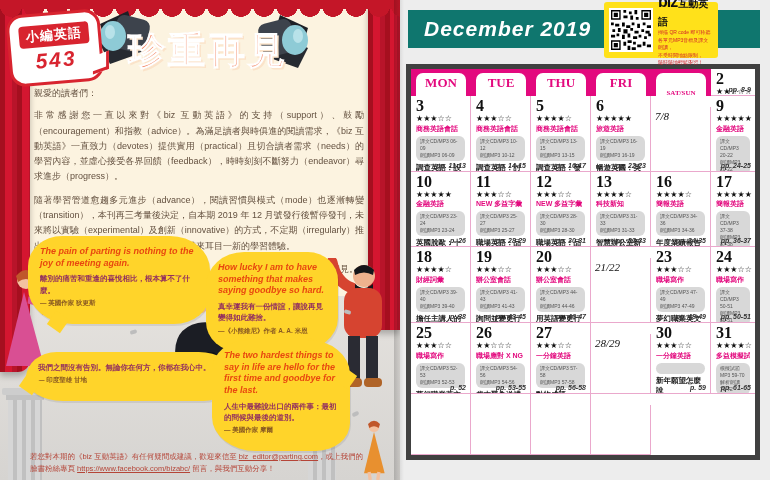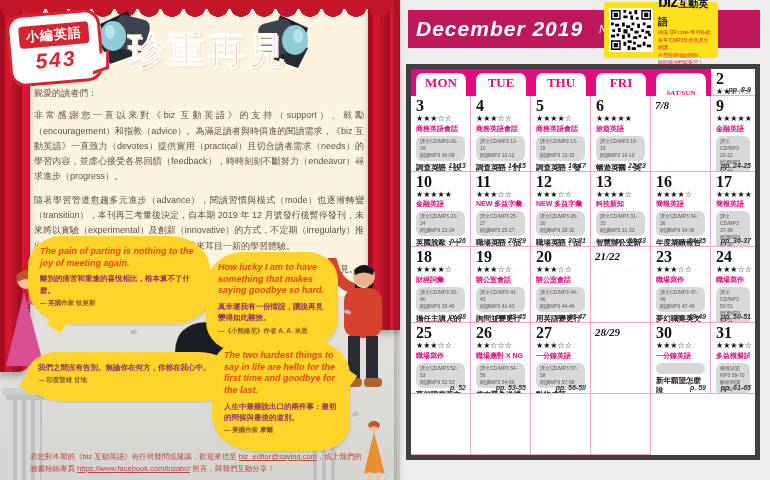--- a/index.html
+++ b/index.html
@@ -56,21 +56,21 @@
   .ill { position:absolute; z-index:3; }
   .cf { position:absolute; width:7px; height:4px; background:#bdbdbd; border-radius:2px; z-index:3; }
 
   .page-footer { position:absolute; left:30px; right:34px; bottom:5px; z-index:8; font-size:7.5px; line-height:1.6; color:#b54538; }
   .page-footer a { color:#b54538; text-decoration:underline; }
 
   .spine { position:absolute; left:394px; top:0; width:10px; height:480px; background:linear-gradient(90deg,rgba(0,0,0,.18),rgba(0,0,0,0)); z-index:9; }
 
   
   .page-right { position:absolute; left:400px; top:0; width:370px; height:480px; background:#ededed; }
-  .banner { position:absolute; left:8px; right:10px; top:10px; height:38px; background:#be185d; display:flex; align-items:center; padding-left:8px;text-align:center; }
+  .banner { position:absolute; left:8px; right:10px; top:10px; height:38px; background:#0f766e; display:flex; align-items:center; padding-left:16px;text-align:center; }
   .banner .month { color:#fff; font-weight:bold; font-style:italic; font-size:21px; letter-spacing:1px; }
   .banner .issue { color:#fff; font-style:italic; font-size:11px; margin-left:16px; }
   .logo-box { position:absolute; right:52px; top:2px; width:114px; height:56px; background:#ffe11a; border-radius:3px; z-index:3; display:flex; align-items:center; padding:5px; gap:5px; }
   .qr { width:44px; height:44px; background:#fff; padding:2px; flex:0 0 auto; }
   .logo-txt { line-height:1.1; }
   .biz { font-weight:bold; font-size:16px; color:#111; letter-spacing:-1px; }
   .biz-cn { font-weight:bold; font-size:10px; color:#111; margin-left:1px; }
   .logo-note { color:#d2232a; font-size:5px; line-height:1.5; white-space:pre-line; margin-top:1px; }
 
   .cal-frame { position:absolute; left:6px; right:10px; top:64px; bottom:20px; background:#fff; border:5px solid #404040; }
@@ -79,21 +79,21 @@
   .tab { background:#fff; border-radius:7px 7px 0 0; color:#e3097e; font-family:"Liberation Serif",serif; font-weight:bold; font-size:13px; text-align:center; height:100%; padding-top:2px; }
   .hsat .tab { font-size:7px; padding-top:16px; }
   .cell { position:relative; border-right:1px solid #eaa8cc; border-bottom:1px solid #eaa8cc; padding:2px 5px; overflow:hidden; }
   .cell:nth-child(6n) { border-right:none; }
   .date { font-family:"Liberation Serif",serif; font-weight:bold; font-size:16px; line-height:1.05; color:#111; }
   .stars { font-size:8px; color:#111; line-height:1.1; }
   .cat { color:#e3097e; font-size:7px; font-weight:bold; white-space:nowrap; overflow:hidden; }
   .pill { background:#d8d8d8; border-radius:6px; font-size:5px; color:#555; padding:2px 4px; margin:2px 0; line-height:1.4; white-space:pre-line; min-height:11px; }
   .topic { font-size:7.5px; font-weight:bold; color:#1c1c1c; line-height:1.35; }
   .pages { position:absolute; right:4px; bottom:2px; font-size:7px; font-style:italic; font-weight:bold; color:#333; }
-  .wk { font-family:"Liberation Serif",serif; font-weight:bold; font-style:italic; font-size:11px; color:#111; padding:3px 1px 0 4px; }
+  .wk { font-family:"Liberation Serif",serif; font-weight:normal; font-style:italic; font-size:11px; color:#111; padding:3px 1px 0 4px;margin-top:11px; }
 </style>
 </head>
 <body>
 
 <div class="spread">
 
   <div class="page-left">
     <div class="floor"></div>
     <div class="curtain curtain-l"></div>
     <div class="curtain curtain-r"></div>
@@ -205,21 +205,21 @@
           <div class="q-attr">— 印度聖雄 甘地</div>
         </div>
         <div class="bubble b4">
           <div class="q-en">The two hardest things to say in life are hello for the first time and goodbye for the last.</div>
           <div class="q-zh">人生中最難說出口的兩件事：最初的問候與最後的道別。</div>
           <div class="q-attr">— 美國作家 摩爾</div>
         </div>
       </div>
 
     <div class="page-footer">
-      <span>若您對本期的《biz 互動英語》有任何疑問或建議，歡迎來信至 </span><a href="#">biz_editor@saying.com</a><span>，或上我們的臉書粉絲專頁 </span><a href="#">https://www.facebook.com/bizabc/</a><span> 留言，與我們互動分享！</span>
+      <span>若您對本期的《biz 互動英語》有任何疑問或建議，歡迎來信至 </span><a href="#">biz_editor@parting.com</a><span>，或上我們的臉書粉絲專頁 </span><a href="#">https://www.facebook.com/bizabc/</a><span> 留言，與我們互動分享！</span>
     </div>
   </div>
 
   <div class="spine"></div>
 
   <div class="page-right">
     <div class="banner">
       <span class="month">December 2019</span>
       <span class="issue">No. 192</span>
     </div>

